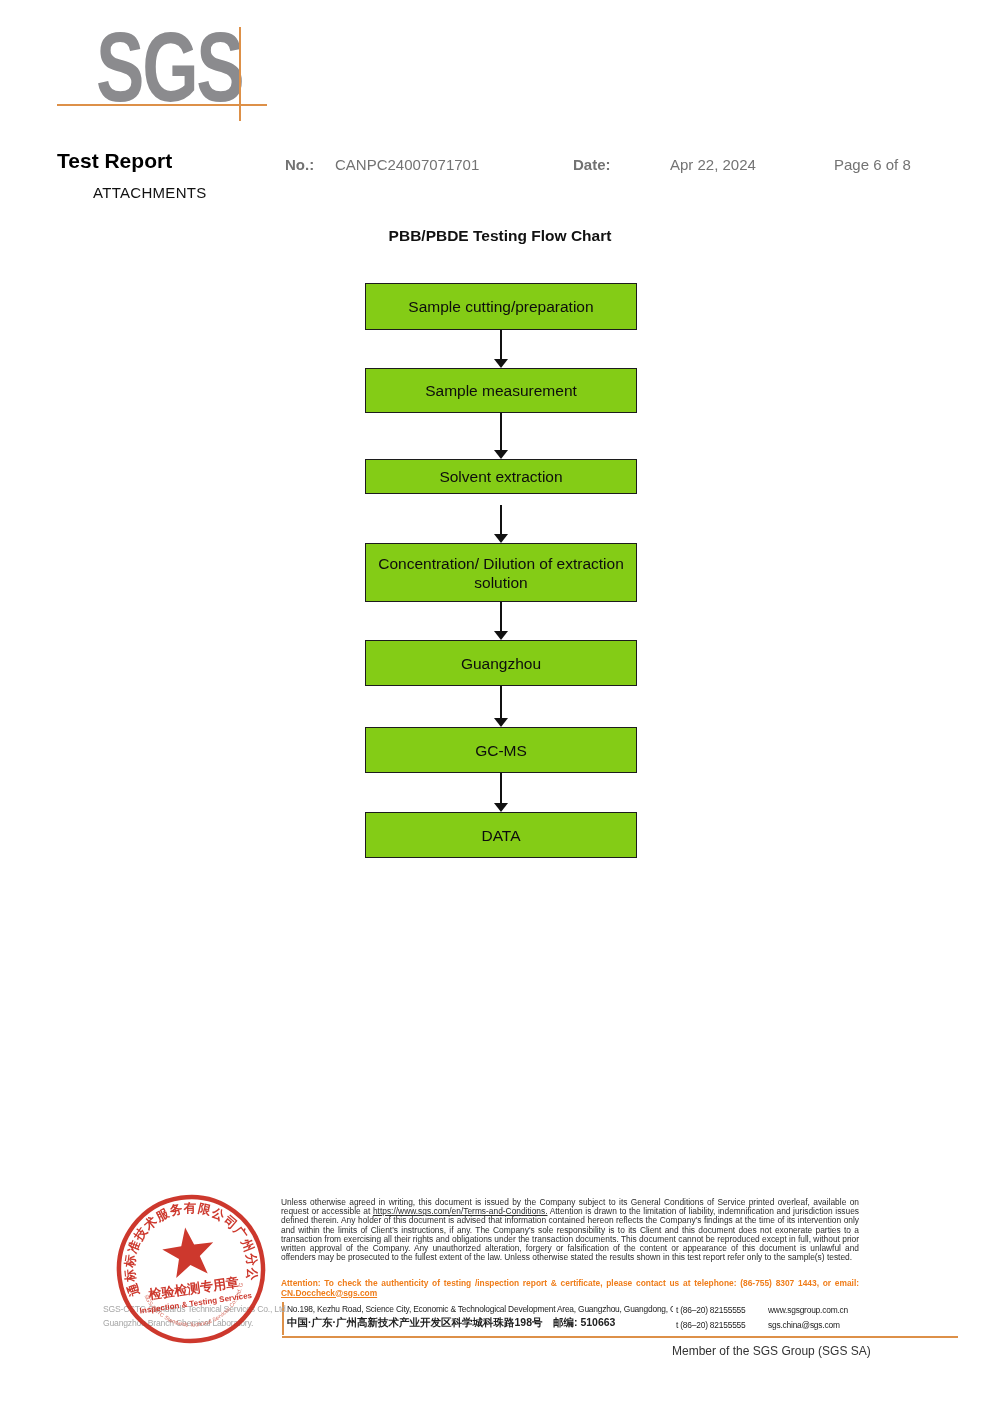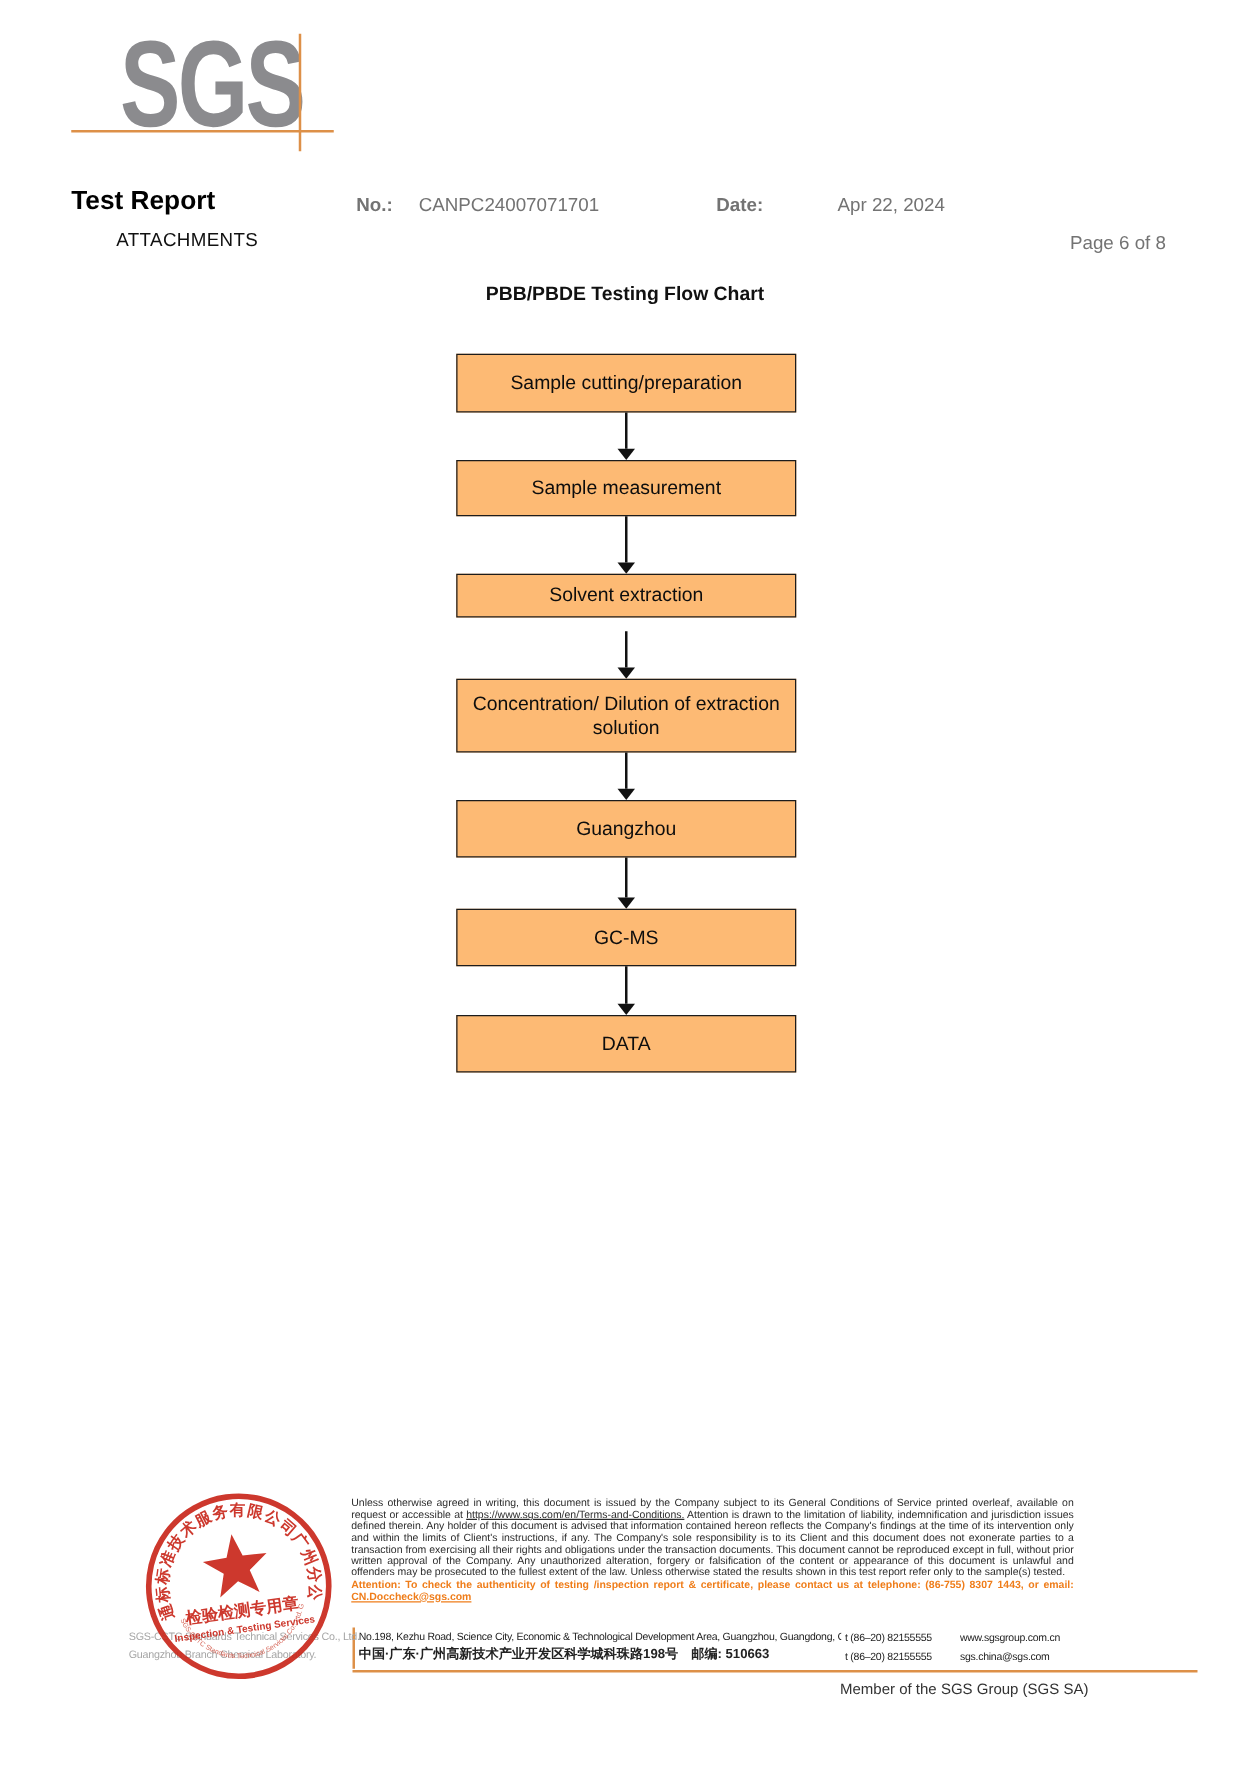--- a/index.html
+++ b/index.html
@@ -15,56 +15,56 @@
   }
   .logo-hline{left:57px;top:104px;width:210px;height:2px;background:#dd9048;}
   .logo-vline{left:239px;top:27px;width:2px;height:94px;background:#dd9048;}
   .report-title{left:57px;top:149px;font-size:21px;font-weight:700;color:#000;}
   .hdr{top:156px;font-size:15px;color:#737373;}
   .bold{font-weight:700;}
   .attachments{left:93px;top:184px;font-size:15px;font-weight:400;letter-spacing:.3px;}
   
   .flow-title{left:0;top:227px;width:1000px;text-align:center;font-size:15.5px;font-weight:700;}
   .flow-box{
-    left:365px;width:272px;border:1.5px solid #1c1c1c;background:#fdba74;
+    left:365px;width:272px;border:1.5px solid #1c1c1c;background:#84cc16;
     display:flex;align-items:center;justify-content:center;text-align:center;
     font-size:15.5px;line-height:19px;color:#0d0d0d;box-sizing:border-box;padding:2px 8px;
   }
   .flow-arrow{left:494px;width:14px;}
   .flow-arrow .line{position:absolute;left:6px;top:0;width:2px;height:calc(100% - 9px);background:#111;}
   .flow-arrow .head{position:absolute;left:0;bottom:0;width:0;height:0;
     border-left:7px solid transparent;border-right:7px solid transparent;border-top:9px solid #111;}
   
   .legal{
     left:281px;top:1198px;width:578px;font-size:8.4px;line-height:9.2px;
     color:#2c2c2c;text-align:justify;font-weight:500;
   }
   .legal a, .attn a{color:inherit;text-decoration:underline;}
-  .attn{color:#ef7d1a;font-weight:700;margin-top:1px;}
+  .attn{color:#ef7d1a;font-weight:700;margin-top:17px;}
   .addr{font-size:8.4px;color:#222;letter-spacing:-0.2px;white-space:nowrap;}
   .addr-cn{font-size:10.5px;font-weight:700;letter-spacing:0;}
   .vrule{left:282px;top:1302px;width:2px;height:33px;background:#dd9048;}
   .hrule{left:282px;top:1336px;width:676px;height:2px;background:#dd9048;}
   .member{left:672px;top:1344px;font-size:12px;color:#333;}
   .co-gray{left:103px;font-size:8.6px;color:#a6a6a6;letter-spacing:-0.2px;z-index:1;white-space:nowrap;}
   .stamp{left:114px;top:1192px;width:154px;height:154px;z-index:2;opacity:.92;transform:rotate(-8deg);}
 </style>
 </head>
 <body>
 
 <div class="abs logo-text">SGS</div>
 <div class="abs logo-hline"></div>
 <div class="abs logo-vline"></div>
 
 <div class="abs report-title">Test Report</div>
 <div class="abs hdr bold" style="left:285px;">No.:</div>
 <div class="abs hdr" style="left:335px;">CANPC24007071701</div>
 <div class="abs hdr bold" style="left:573px;">Date:</div>
 <div class="abs hdr" style="left:670px;">Apr 22, 2024</div>
-<div class="abs hdr" style="left:856px;margin-top:30px;">Page 6 of 8</div>
+<div class="abs hdr" style="left:834px;">Page 6 of 8</div>
 <div class="abs attachments">ATTACHMENTS</div>
 
 <div class="abs flow-title">PBB/PBDE Testing Flow Chart</div>
 
 <div class="abs flow-box" style="top:283px;height:47px;">Sample cutting/preparation</div>
 <div class="abs flow-arrow" style="top:330px;height:38px;">
     <div class="line"></div>
     <div class="head"></div>
   </div>
 

